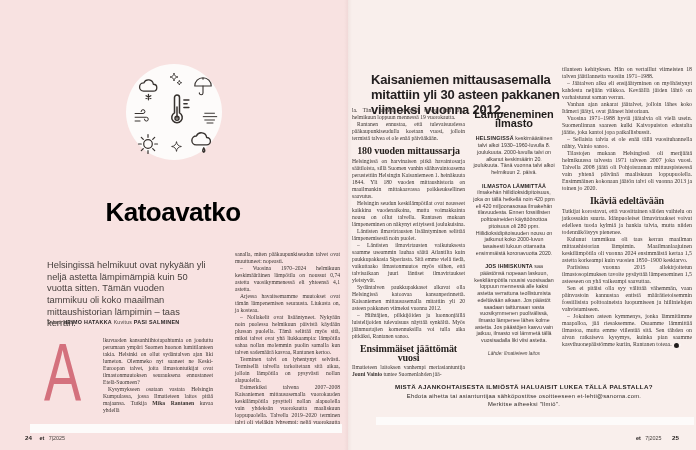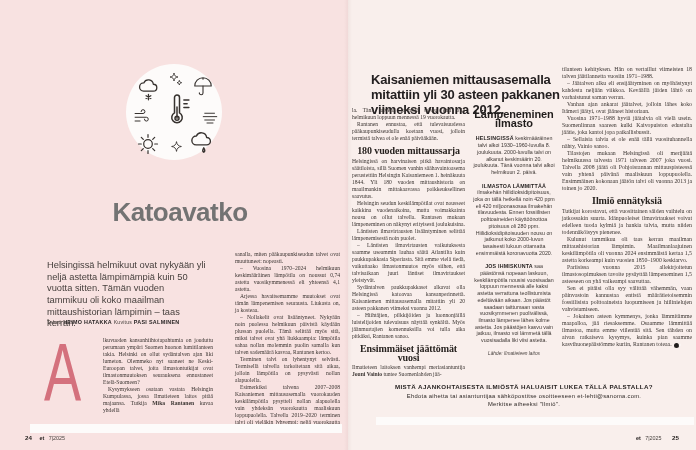--- a/index.html
+++ b/index.html
@@ -6,23 +6,23 @@
   .spread{position:relative;width:696px;height:450px;overflow:hidden;font-family:"Liberation Serif",serif;}
   .page{position:absolute;top:0;height:450px;width:348px;}
   .page-left{left:0;background:#f8e2e1;}
   .page-right{left:348px;background:#f9efec;}
   .spine{position:absolute;left:344px;top:0;width:8px;height:450px;
     background:linear-gradient(90deg,rgba(120,70,70,0) 0%,rgba(120,70,70,.06) 50%,rgba(120,70,70,0) 100%);}
 
   
   .icon-circle{position:absolute;left:126px;top:64px;width:96px;height:96px;background:#fdfbfa;border-radius:50%;}
   .icon-circle svg{position:absolute;}
-  .headline{position:absolute;left:7px;top:182px;width:346px;text-align:center;
+  .headline{position:absolute;left:0;top:182px;width:346px;text-align:center;
     font-family:"Liberation Sans",sans-serif;font-weight:bold;font-size:26px;line-height:27.5px;
-    letter-spacing:-0.5px;color:#737373;}
+    letter-spacing:-0.5px;color:#000000;}
   .standfirst{position:absolute;left:47px;top:251px;width:160px;
     font-family:"Liberation Sans",sans-serif;font-size:9.3px;line-height:11.6px;color:#453f3c;}
   .byline{position:absolute;left:47px;top:314px;font-family:"Liberation Sans",sans-serif;
     font-size:5.2px;color:#453f3c;letter-spacing:.2px;}
   .byline b{font-size:5.4px;color:#211e1e;letter-spacing:.3px;}
   .dropcap{position:absolute;left:44px;top:334px;font-family:"Liberation Sans",sans-serif;
     font-size:82px;line-height:76px;font-weight:normal;color:#d4717d;
     transform:scale(.68,1);transform-origin:left top;}
   .bodycol{position:absolute;font-size:5.6px;line-height:7px;color:#3b3532;text-align:justify;}
   .bodycol p{margin:0;}
@@ -170,21 +170,21 @@
       <div class="source">Lähde: Ilmatieteen laitos</div>
     </div>
 
     <div class="bodycol rp-col3">
       <p>tilanteen kehityksen. Hän on vertaillut viimeisten 18 talven jäätilannetta vuosiin 1971–1988.</p>
       <p class="ind">– Jäätalven alku eli ensijäätyminen on myöhästynyt kahdesta neljään viikkoa. Keväällä jäiden lähtö on varhaistunut saman verran.</p>
       <p class="ind">Vanhan ajan ankarat jäätalvet, jolloin lähes koko Itämeri jäätyi, ovat jääneet historiaan.</p>
       <p class="ind">Vuosina 1971–1988 hyviä jäätalvia oli vielä usein. Suomenlinnan saareen kulki Kaivopuiston edustalta jäätie, joka kantoi jopa paikallisbussit.</p>
       <p class="ind">– Sellaisia talvia ei ole enää tällä vuosituhannella nähty, Vainio sanoo.</p>
       <p class="ind">Tilastojen mukaan Helsingissä oli merijäätä helmikuussa talvesta 1971 talveen 2007 joka vuosi. Talvella 2008 jäätä oli Pohjoisrannan mittauspisteessä vain yhtenä päivänä maaliskuun loppupuolella. Ensimmäinen kokonaan jäätön talvi oli vuonna 2013 ja toinen jo 2020.</p>
-      <h3 class="sec-h">Ilmiö ennätyksiä</h3>
+      <h3 class="sec-h">Ikäviä edeltävään</h3>
       <p>Tutkijat korostavat, että vuosittainen säiden vaihtelu on jatkossakin suurta. Idänpuoleiset ilmavirtaukset voivat edelleen tuoda kylmiä ja hankia talvia, mutta niiden todennäköisyys pienenee.</p>
       <p class="ind">Kulunut tammikuu oli taas kerran maailman mittaushistorian lämpimin. Maailmanlaajuinen keskilämpötila oli vuonna 2024 ensimmäistä kertaa 1,5 astetta korkeampi kuin vuosien 1850–1900 keskiarvo.</p>
       <p class="ind">Pariisissa vuonna 2015 allekirjoitetun ilmastosopimuksen tavoite pysäyttää lämpeneminen 1,5 asteeseen on yhä vaikeampi saavuttaa.</p>
       <p class="ind">Sen ei pitäisi olla syy välittää vähemmän, vaan päinvastoin kannustaa entistä määrätietoisemmin fossiilisista polttoaineista luopumiseen ja hiilinielujen vahvistamiseen.</p>
       <p class="ind"><span>– Jokainen asteen kymmenys, jonka lämmitämme maapalloa, jää riesaksemme. Osaamme lämmittää ilmastoa, mutta emme viilentää sitä. Sen tähden on aivan ratkaiseva kysymys, kuinka pian saamme kasvihuonepäästömme kuriin, Rantanen toteaa.</span><span class="endmark">et</span></p>
     </div>
 
     <div class="callout">
       <div class="callout-title">MISTÄ AJANKOHTAISESTA ILMIÖSTÄ HALUAISIT LUKEA TÄLLÄ PALSTALLA?</div>
       <div class="callout-line">Ehdota aihetta tai asiantuntijaa sähköpostitse osoitteeseen et-lehti@sanoma.com.</div>

